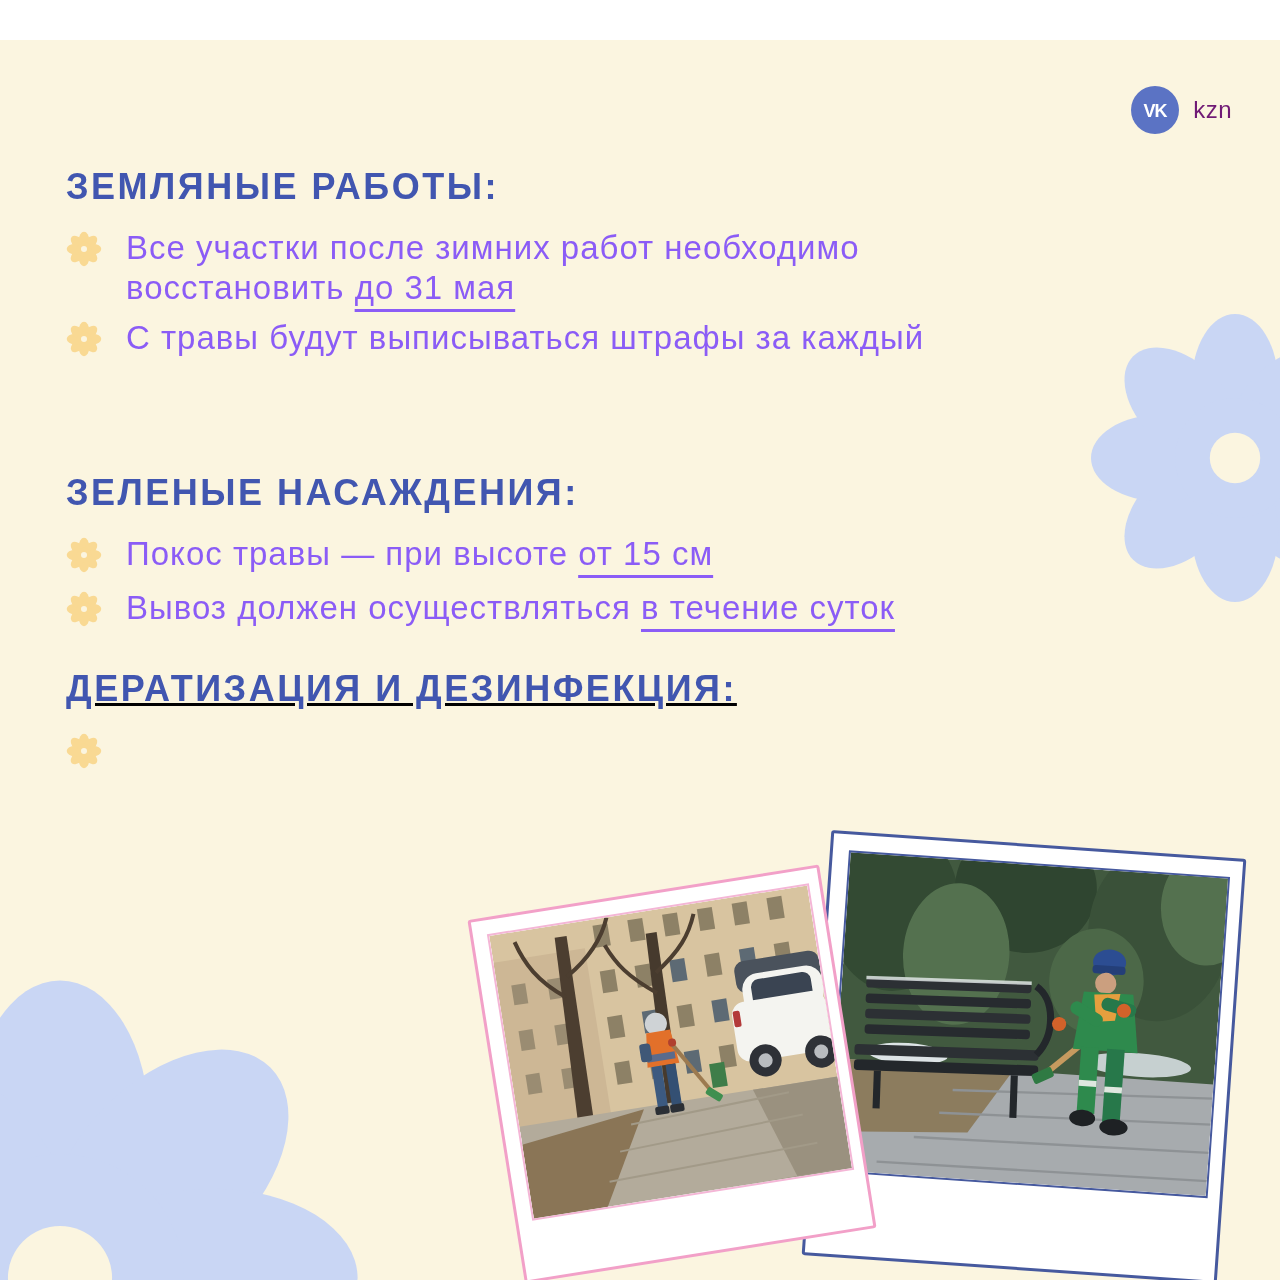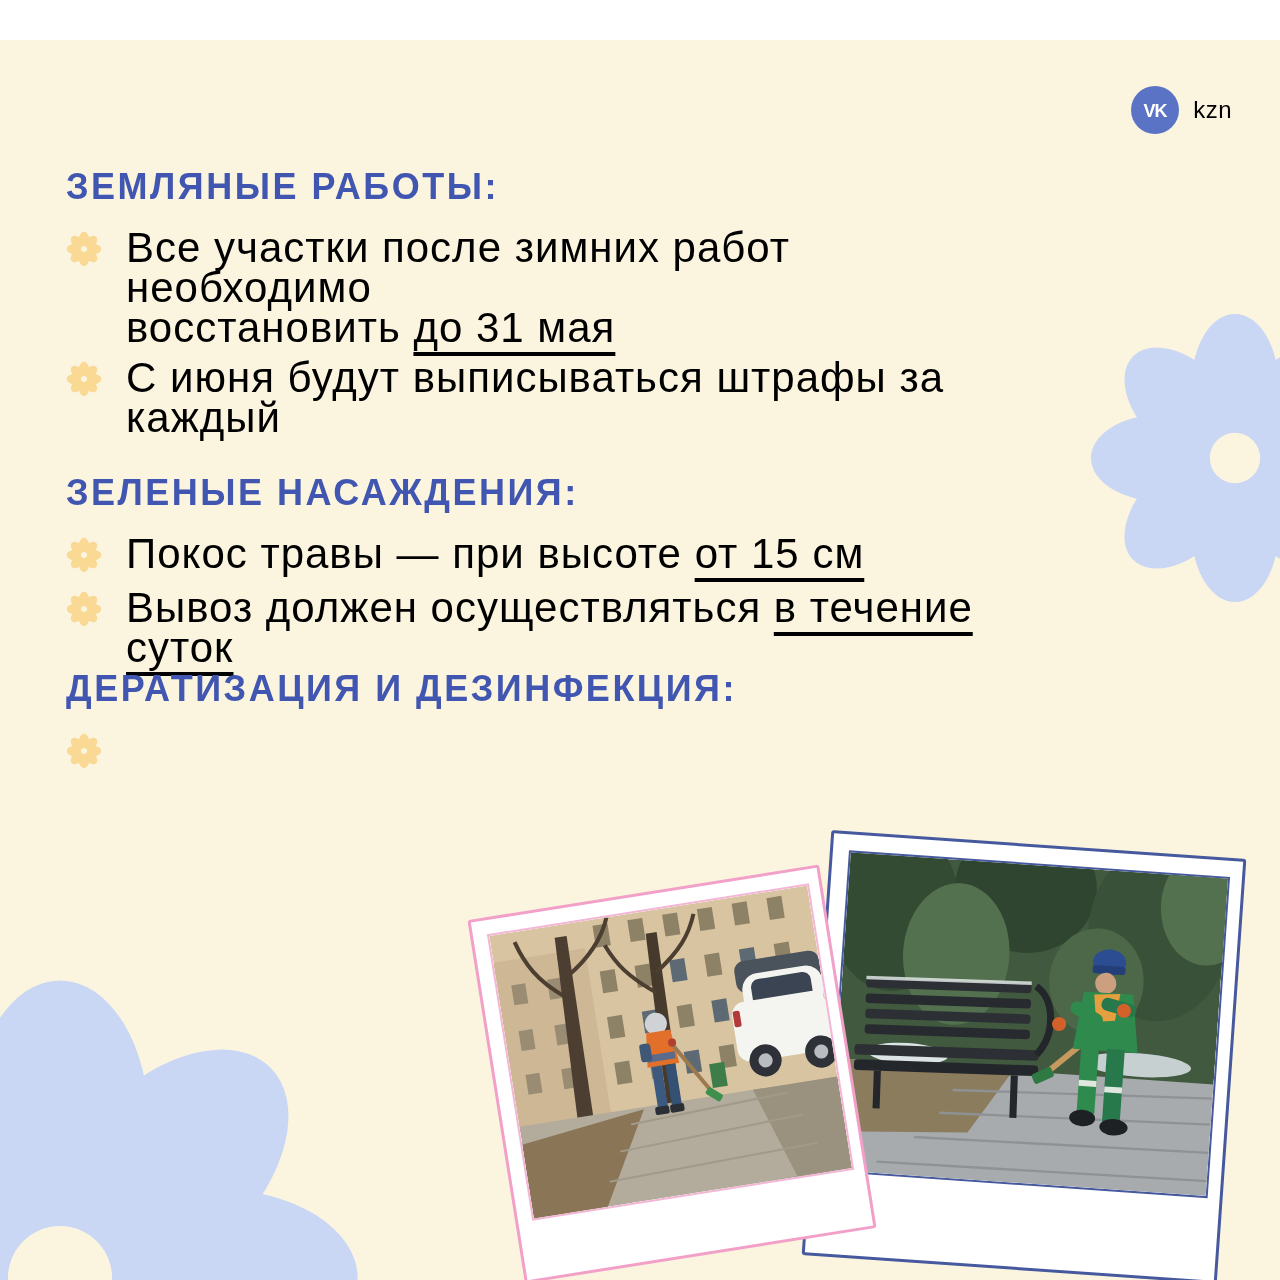--- a/index.html
+++ b/index.html
@@ -10,31 +10,31 @@
     margin-top:40px;
   }
   
   .flower{position:absolute; pointer-events:none;}
   .flower-topright{left:1085px; top:268px; width:300px; height:300px; color:#c9d6f4;}
   .flower-bottomleft{left:-250px; top:928px; width:620px; height:620px; color:#c9d6f4;}
   
   .social{position:absolute; top:46px; right:48px; display:flex; gap:42px; align-items:center;}
   .badge{display:flex; align-items:center; gap:14px; cursor:pointer;}
   .badge .circle{width:48px; height:48px; display:block;}
-  .badge .label{font-size:24px; color:#000000; letter-spacing:.5px;}
+  .badge .label{font-size:24px; color:#701a75; letter-spacing:.5px;}
   
   .section{position:absolute; left:66px; width:980px;}
-  .sec-1{top:126px;} .sec-2{top:432px;} .sec-3{top:628px;}
+  .sec-1{top:126px;} .sec-2{top:432px;} .sec-3{top:628px;text-decoration:underline;}
   .section h2{
     margin:0 0 20px 0; font-size:36px; font-weight:700; letter-spacing:2.5px;
     color:#4156b0;
   }
   .bullet{display:flex; align-items:flex-start; gap:24px; margin-bottom:10px;}
   .bullet .bicon{flex:0 0 36px; width:36px; height:36px; margin-top:3px; color:#f9d993;}
-  .btext{font-size:42px; line-height:40px; color:#000000; letter-spacing:1px;}
+  .btext{font-size:33px; line-height:40px; color:#8b5cf6; letter-spacing:1px;}
   .wavy{
     text-decoration-line:underline; text-decoration-style:wavy;
     text-decoration-color:#f9b0dc; text-decoration-thickness:3px;
     text-underline-offset:10px;
     text-decoration:underline;
   }
   
   .polaroid{position:absolute; background:#ffffff; box-sizing:border-box; border-radius:3px;}
   .polaroid .photo{width:100%; height:100%; overflow:hidden;}
   .polaroid .photo svg{display:block; width:100%; height:100%;}
@@ -101,36 +101,36 @@
       <div class="btext">
         <div><span>Все участки после зимних работ необходимо</span></div>
         <div><span>восстановить </span><span class="wavy">до 31 мая</span></div>
       </div>
     </div>
     <div class="bullet">
       <svg class="bicon" viewBox="-125 -125 250 250">
           <use href="#daisy"></use>
         </svg>
       <div class="btext">
-        <div><span>С июня будут выписываться штрафы за каждый</span></div>
+        <div><span>С травы будут выписываться штрафы за каждый</span></div>
       </div>
     </div>
   </section>
 
   <section class="section sec-2">
     <h2>ЗЕЛЕНЫЕ НАСАЖДЕНИЯ:</h2>
     <div class="bullet">
       <svg class="bicon" viewBox="-125 -125 250 250">
           <use href="#daisy"></use>
         </svg>
       <div class="btext">
         <div><span>Покос травы — при высоте </span><span class="wavy">от 15 см</span></div>
       </div>
     </div>
-    <div class="bullet" style="margin-top:14px;justify-content:flex-end;">
+    <div class="bullet" style="margin-top:14px;">
       <svg class="bicon" viewBox="-125 -125 250 250">
           <use href="#daisy"></use>
         </svg>
       <div class="btext">
         <div><span>Вывоз должен осуществляться </span><span class="wavy">в течение суток</span></div>
       </div>
     </div>
   </section>
 
   <section class="section sec-3">

